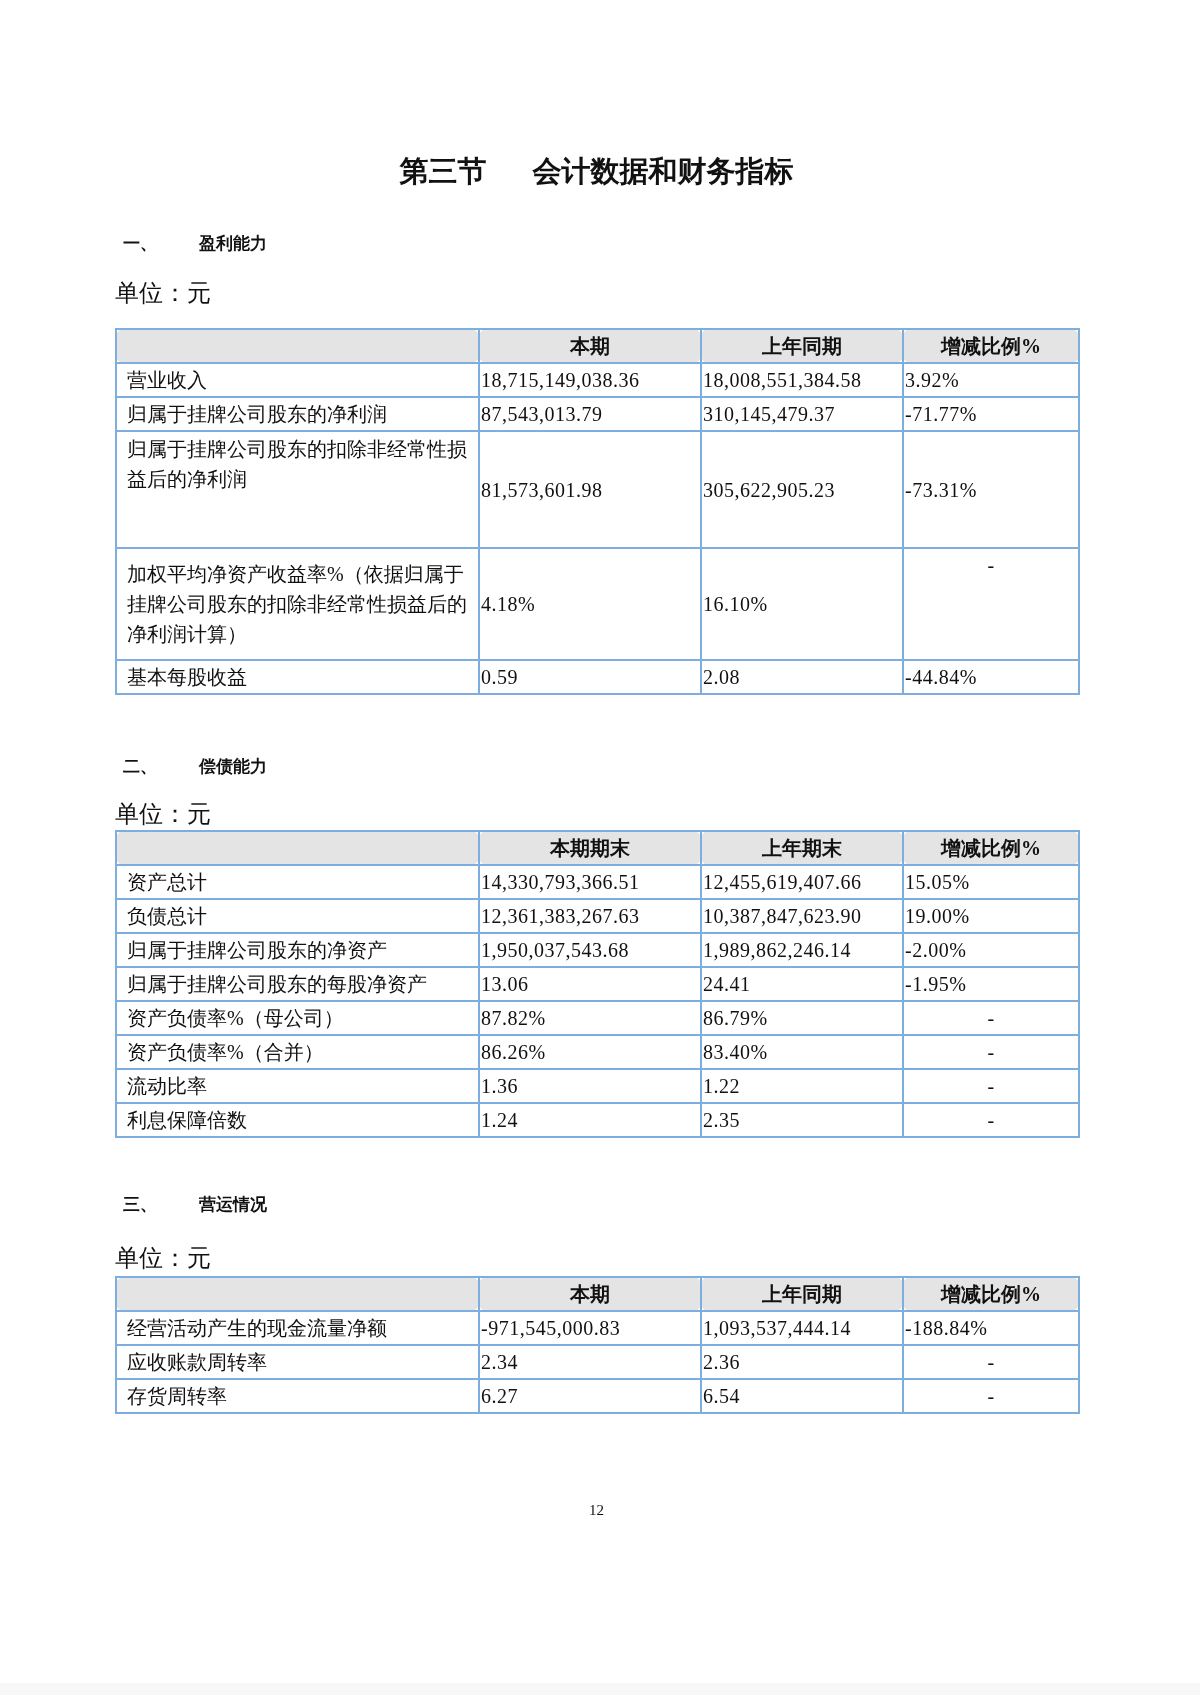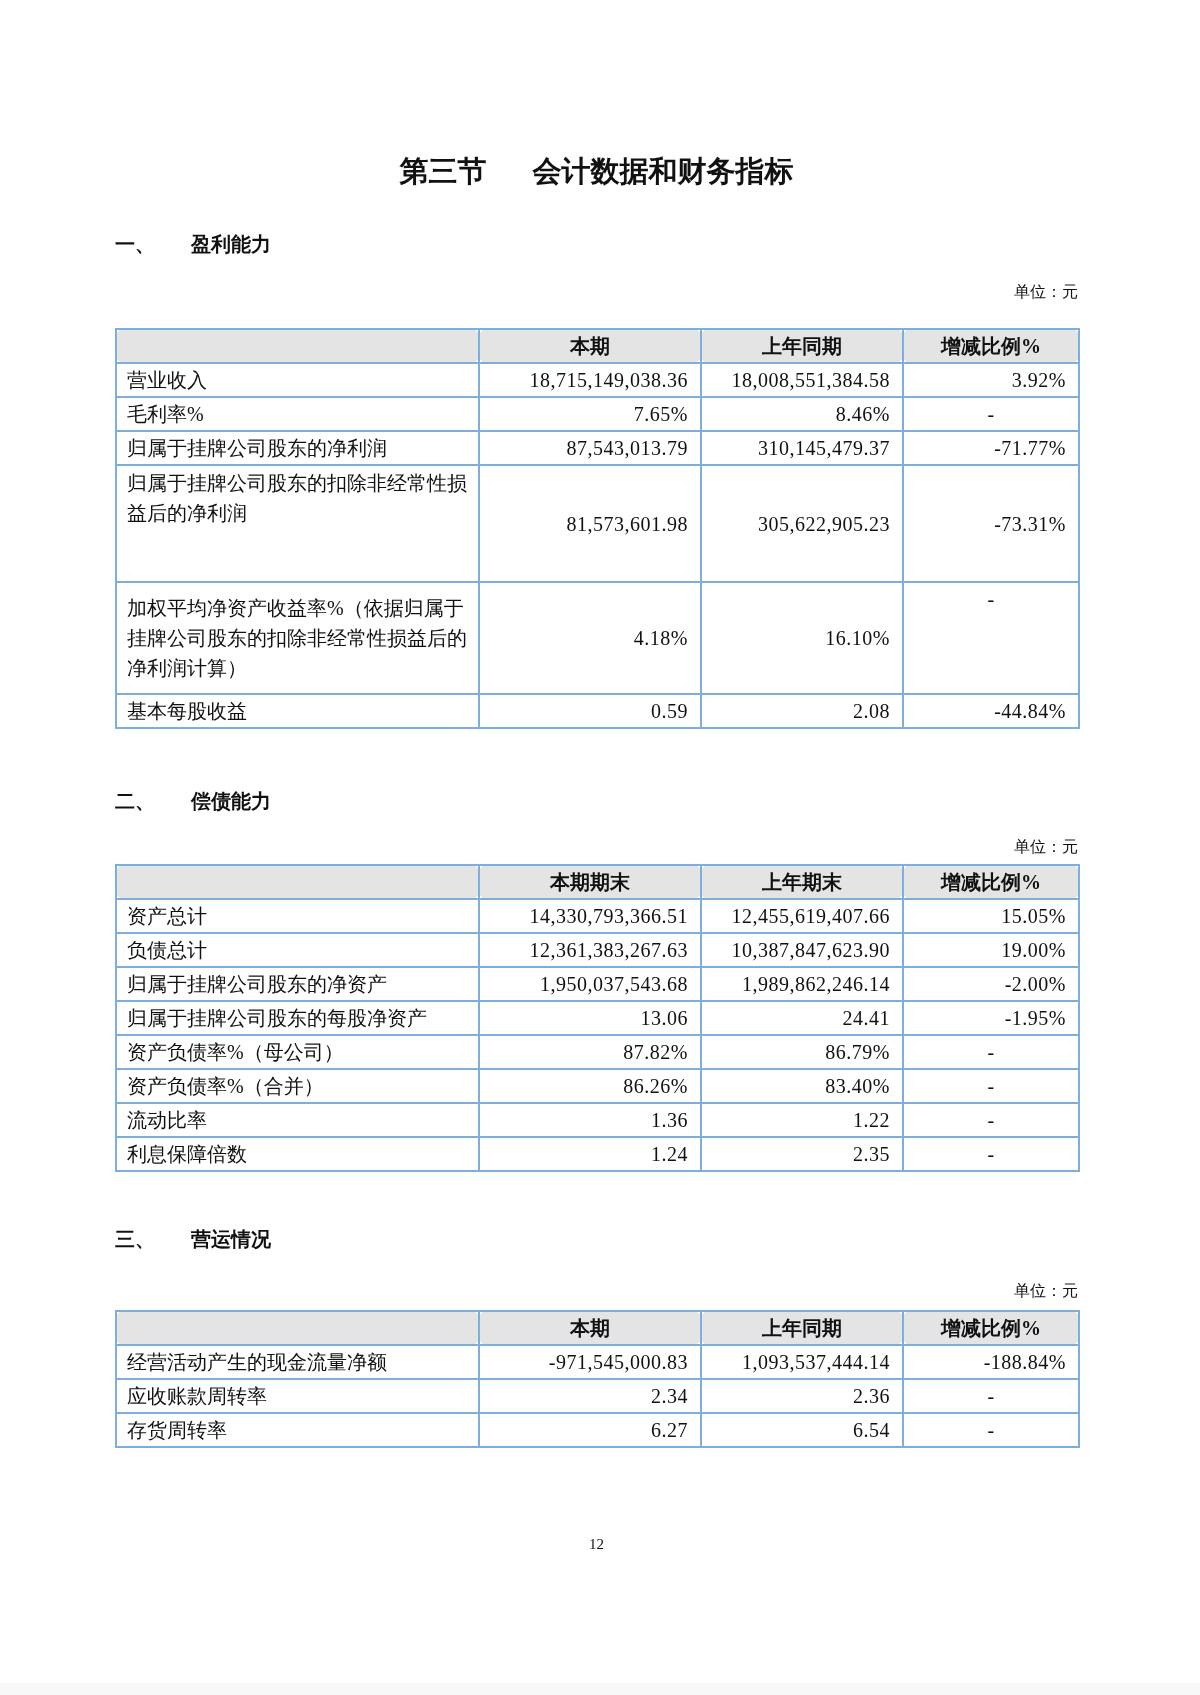--- a/index.html
+++ b/index.html
@@ -8,47 +8,47 @@
     font-family:"Liberation Serif","DejaVu Serif",serif;
     color:#111;
   }
   .content{width:963px;margin-left:115px;}
   .doc-title{
     padding-top:153px;margin:0;text-align:center;
     font-size:29px;line-height:36px;font-weight:bold;white-space:nowrap;
   }
   .title-gap{display:inline-block;width:46px;}
   .sec-heading{
-    margin:0;font-size:20px;line-height:30px;font-weight:bold;
+    margin:8px;font-size:17px;line-height:30px;font-weight:bold;
   }
   .sec-heading.s1{margin-top:40px;}
   .sec-heading.s2{margin-top:57px;}
   .sec-heading.s3{margin-top:52px;}
   .sec-num{display:inline-block;min-width:76px;}
   .unit{
-    text-align:right;font-size:16px;line-height:24px;margin:0;font-family:Liberation Mono, monospace;
+    font-size:24px;line-height:24px;margin:0;
   }
   .unit.u1{margin-top:22px;}
   .unit.u2{margin-top:20px;}
   .unit.u3{margin-top:26px;}
   table{
     border-collapse:collapse;table-layout:fixed;width:963px;
     font-size:20px;
   }
   table.t1{margin-top:23px;}
   table.t2{margin-top:4px;}
   table.t3{margin-top:6px;}
   col.c0{width:363px;} col.c1{width:222px;} col.c2{width:202px;} col.c3{width:176px;}
   th,td{border:2px solid #7DAEDD;line-height:30px;vertical-align:middle;overflow:hidden;}
   th{
     background:#E4E4E4;font-weight:bold;text-align:center;
     font-size:20px;padding:0 4px;border-radius:8px;
   }
   td.c-label{text-align:left;padding:0 8px 0 10px;}
-  td.c-num{text-align:right;padding-right:12px;letter-spacing:0.5px;}
+  td.c-num{padding-right:12px;letter-spacing:0.5px;}
   td.c-dash{text-align:center;letter-spacing:0.5px;}
   td.lbl-top{vertical-align:top;padding-top:2px;}
   td.v-top{vertical-align:top;padding-top:1px;}
   tr.h34{height:34px;} tr.h33{height:33px;} tr.h32{height:32px;} tr.h31{height:31px;}
   tr.h117{height:117px;} tr.h64{height:64px;} tr.h96{height:112px;}
   .page-number{
     text-align:center;font-size:15px;line-height:24px;margin-top:84px;
   }
   .footer-strip{
     position:absolute;left:0;right:0;bottom:0;height:12px;background:#f8f8f8;
@@ -77,26 +77,20 @@
       <th>本期</th>
       <th>上年同期</th>
       <th>增减比例%</th>
     </tr>
     <tr class="h32">
       <td class="c-label">营业收入</td>
       <td class="c-num">18,715,149,038.36</td>
       <td class="c-num">18,008,551,384.58</td>
       <td class="c-num">3.92%</td>
     </tr>
-    <tr class="h33">
-      <td class="c-label">毛利率%</td>
-      <td class="c-num">7.65%</td>
-      <td class="c-num">8.46%</td>
-      <td class="c-dash">-</td>
-    </tr>
     <tr class="h31">
       <td class="c-label">归属于挂牌公司股东的净利润</td>
       <td class="c-num">87,543,013.79</td>
       <td class="c-num">310,145,479.37</td>
       <td class="c-num">-71.77%</td>
     </tr>
     <tr class="h117">
       <td class="c-label lbl-top">归属于挂牌公司股东的扣除非经常性损益后的净利润</td>
       <td class="c-num">81,573,601.98</td>
       <td class="c-num">305,622,905.23</td>

